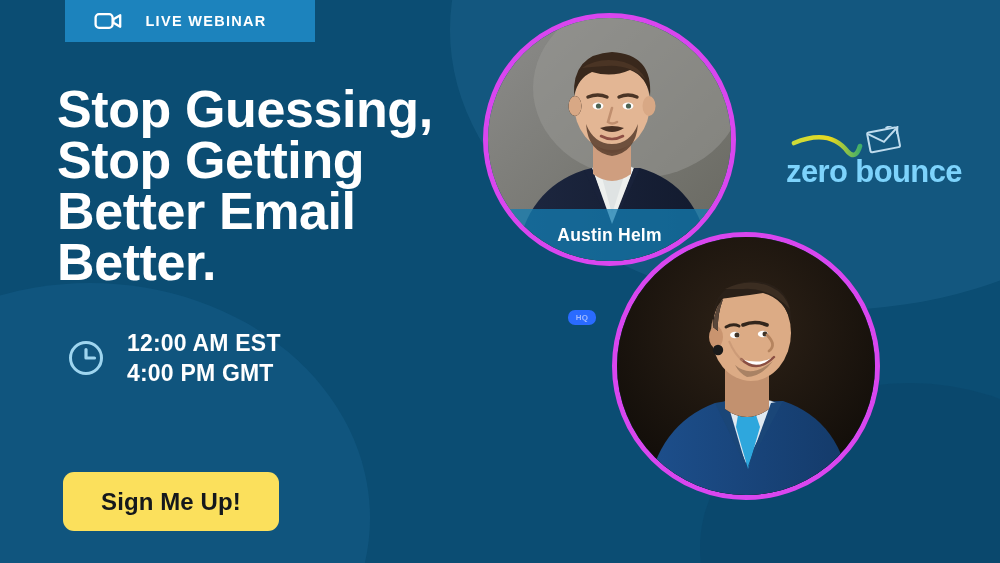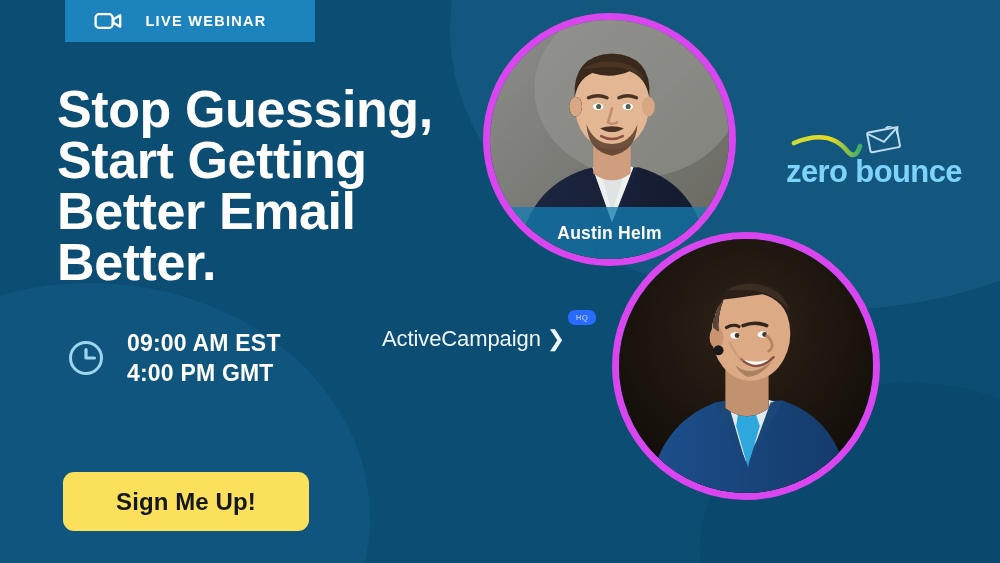--- a/index.html
+++ b/index.html
@@ -101,37 +101,37 @@
     font-size:23px;
     font-weight:bold;
     line-height:30px;
     letter-spacing:.2px;
   }
 
   
   .cta {
     position:absolute;
     left:6px; top:472px;
-    width:246px; height:59px;
+    width:216px; height:59px;
     background:#fbe05c;
     border:none;
     border-radius:11px;
     color:#14181c;
     font-family:"Liberation Sans", sans-serif;
     font-size:24px;
     font-weight:bold;
     letter-spacing:.1px;
     cursor:pointer;
   }
 
   
   .speaker {
     position:absolute;
     border-radius:50%;
-    border:7px solid #d946ef;
+    border:5px solid #d946ef;
     overflow:hidden;
   }
   .speaker-a { left:483px; top:13px;  width:253px; height:253px; z-index:3; }
   .speaker-b { left:612px; top:232px; width:268px; height:268px; z-index:2; }
 
   .photo { position:absolute; inset:0; overflow:hidden; }
   .name-band {
     position:absolute;
     left:0; right:0; bottom:0;
     height:52px;
@@ -195,37 +195,37 @@
         <svg width="28" height="20" viewBox="0 0 28 20">
           <rect x="1.6" y="3.2" width="17" height="13.6" rx="3.4" ry="3.4" fill="none" stroke="#ffffff" stroke-width="2.3"></rect>
           <path d="M19.4 8.2 L26.2 4.2 L26.2 15.8 L19.4 11.8 Z" fill="none" stroke="#ffffff" stroke-width="2.3" stroke-linejoin="round"></path>
         </svg>
       </span>
       <span class="badge-label">LIVE WEBINAR</span>
     </div>
 
     <h1 class="headline">
       <span class="headline-line">Stop Guessing,</span>
-      <span class="headline-line">Start Getting</span>
+      <span class="headline-line">Stop Getting</span>
       <span class="headline-line">Better Email</span>
       <span class="headline-line">Better.</span>
     </h1>
 
     <div class="schedule">
 
 
       <div class="sched-row">
         <span class="sched-icon">
           <svg width="40" height="40" viewBox="0 0 40 40">
             <circle cx="20" cy="20" r="15.5" fill="none" stroke="#9ed5ef" stroke-width="3"></circle>
             <path d="M20 11.5 L20 20 L28.5 20" fill="none" stroke="#9ed5ef" stroke-width="3.2" stroke-linecap="round" stroke-linejoin="round"></path>
           </svg>
         </span>
         <span class="sched-text">
-          <span>09:00 AM EST</span><br>
+          <span>12:00 AM EST</span><br>
           <span>4:00 PM GMT</span>
         </span>
       </div>
 
     </div>
 
     <button class="cta">Sign Me Up!</button>
   </div>
 
   <div class="speaker speaker-a">
@@ -357,17 +357,16 @@
       <g transform="translate(80,2) rotate(-11)">
         <rect x="0" y="5" width="30" height="20" rx="1.6" fill="none" stroke="#bfdcee" stroke-width="2"></rect>
         <path d="M0.8 6.4 L15 17 L29.2 6.4" fill="none" stroke="#bfdcee" stroke-width="2"></path>
         <path d="M20 3.5 L32 1 L29.5 11" fill="none" stroke="#bfdcee" stroke-width="2" stroke-linecap="round" stroke-linejoin="round"></path>
       </g>
     </svg>
     <span class="zb-word">zero bounce</span>
   </div>
 
   <div class="ac-logo">
-    <span class="ac-word"><span>ActiveCampaign</span> <span>❯</span></span>
     <span class="ac-badge">HQ</span>
   </div>
 
 </div>
 
 </body></html>

